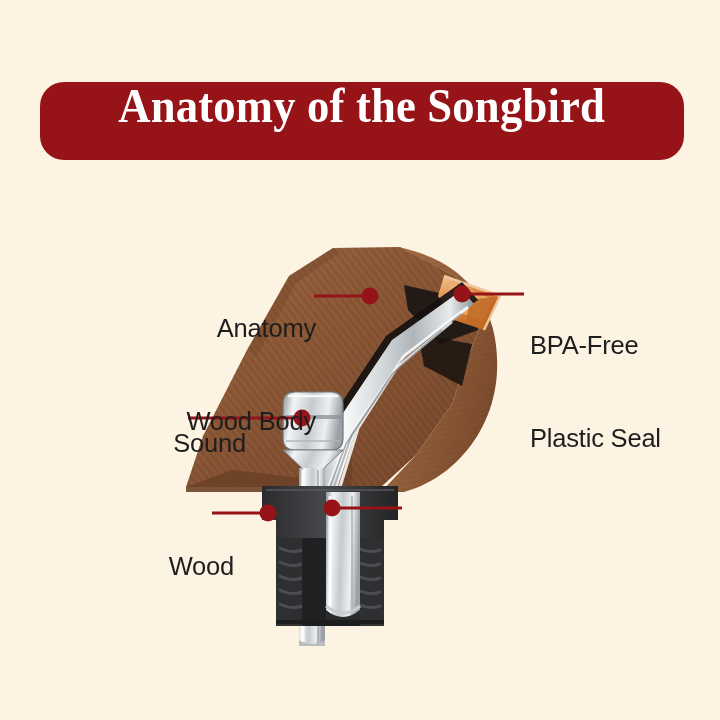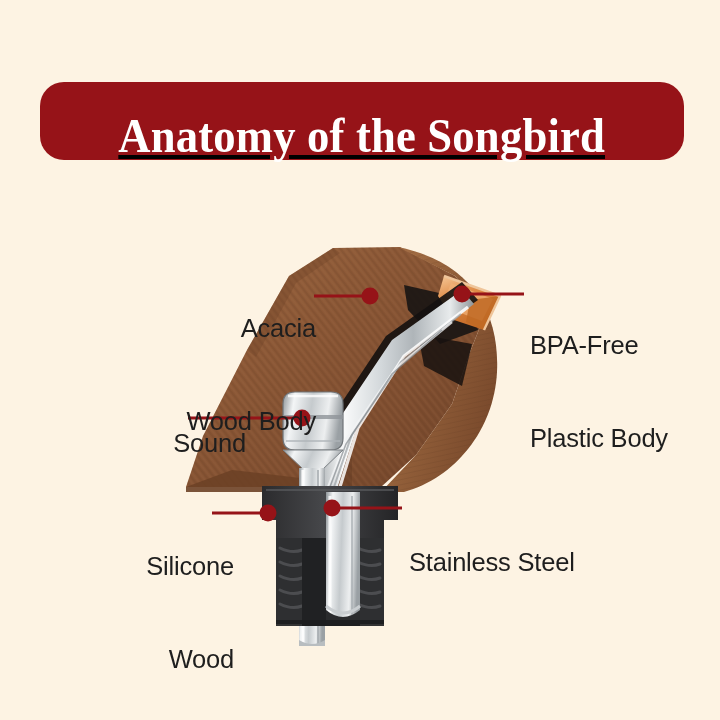--- a/index.html
+++ b/index.html
@@ -25,24 +25,23 @@
   
   .banner {
     position: absolute;
     left: 40px;
     top: 82px;
     width: 644px;
     height: 78px;
     background: #961318;
     border-radius: 24px;
     display: flex;
-    align-items: flex-end;
+    align-items: flex-start;
     justify-content: center;
     box-sizing: border-box;
-    text-decoration: underline;
   }
   .banner-title {
     color: #FFFFFF;
     font-family: "Liberation Serif", "DejaVu Serif", serif;
     font-weight: bold;
     font-size: 48px;
     line-height: 1;
     letter-spacing: 0.2px;
     transform: scaleX(0.93);
     white-space: nowrap;
@@ -248,35 +247,33 @@
     <g fill="#961318">
       <circle cx="370" cy="296" r="8.5"></circle>
       <circle cx="462" cy="294" r="8.5"></circle>
       <circle cx="302" cy="418" r="8.5"></circle>
       <circle cx="268" cy="513" r="8.5"></circle>
       <circle cx="332" cy="508" r="8.5"></circle>
     </g>
   </svg>
 
   <div class="label right-align" id="label-acacia">
-    <div>Acacia</div>
+    <div>Anatomy</div>
     <div>Wood Body</div>
   </div>
 
   <div class="label left-align" id="label-beak">
     <div>BPA-Free</div>
-    <div>Plastic Body</div>
+    <div>Plastic Seal</div>
   </div>
 
   <div class="label right-align" id="label-sound">
     <div>Sound</div>
   </div>
 
   <div class="label right-align" id="label-silicone">
-    <div>Silicone</div>
     <div>Wood</div>
   </div>
 
   <div class="label center-align" id="label-steel">
-    <div>Stainless Steel</div>
   </div>
 
 </div>
 
 </body></html>

